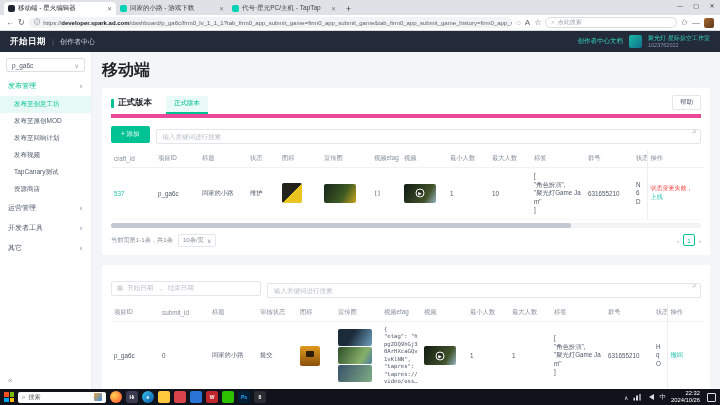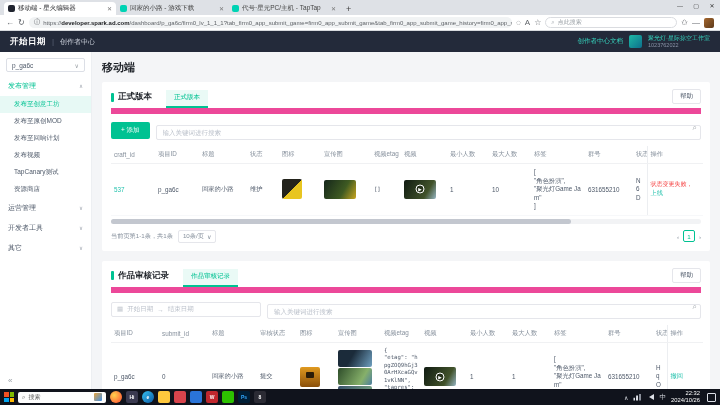--- a/index.html
+++ b/index.html
@@ -54,24 +54,24 @@
   .proj-select .chev { color:#9aa0a6; font-size:6px; }
   .nav-group { display:flex; align-items:center; justify-content:space-between; padding:5px 8px;
     font-size:7px; color:#4e5969; }
   .nav-group.teal { color:#00c292; }
   .nav-group .chev { font-size:5.5px; color:#a0a6b0; }
   .nav-item { padding:4px 6px 4px 14px; font-size:6.5px; color:#4e5969; white-space:nowrap; overflow:hidden; }
   .nav-item.active { background:#e7f9f5; color:#00c292; }
   .collapse-btn { position:absolute; bottom:4px; left:8px; font-size:8px; color:#9aa0a6; }
 
   main { flex:1; overflow:hidden; padding:6px 10px 0; }
-  .pagetitle { font-size:11px; font-weight:bold; color:#1f2329; margin:2px 0 7px; }
+  .pagetitle { font-size:16px; font-weight:bold; color:#1f2329; margin:2px 0 7px; }
   .card { background:#fff; border-radius:2px; padding:7px 9px 6px; margin-bottom:10px; }
 
-  .sec-head { display:flex; align-items:flex-end; border-bottom:6px solid #ec4899; padding-bottom:0; }
+  .sec-head { display:flex; align-items:flex-end; border-bottom:4px solid #ec4899; padding-bottom:0; }
   .sec-title { display:flex; align-items:center; gap:4px; font-size:8.5px; font-weight:bold; color:#1f2329;
     padding-bottom:5px; }
   .sec-bar { width:3px; height:9px; background:#00c292; border-radius:1px; }
   .sec-tab { margin-left:14px; font-size:6.5px; color:#00c292; background:#eafaf6; padding:3px 8px 4px;
     border-bottom:2px solid #00c292; }
   .help-btn { margin-left:auto; margin-bottom:4px; font-size:6.5px; color:#4e5969; border:1px solid #e5e6eb;
     border-radius:2px; padding:2px 7px; background:#fff; }
 
   .tools { display:flex; align-items:center; gap:6px; margin:7px 0 6px; }
   .add-btn { background:#00c292; color:#fff; font-size:6.5px; border:none; border-radius:2px; padding:4px 10px; }
@@ -340,28 +340,20 @@
           </span>
           <span class="pager-right">
             <span>‹</span>
             <span class="pnum">1</span>
             <span>›</span>
           </span>
         </div>
       </section>
 
       <section class="card">
-        <div class="sec-head">
-          <span class="sec-title">
-            <span class="sec-bar"></span>
-            <span>作品审核记录</span>
-          </span>
-          <span class="sec-tab">作品审核记录</span>
-          <button class="help-btn">帮助</button>
-        </div>
         <div class="tools">
           <div class="date-range">
             <span class="cal">▦</span>
             <span>开始日期</span>
             <span>→</span>
             <span>结束日期</span>
           </div>
           <div class="search-wrap">
             <input class="search-input" placeholder="输入关键词进行搜索" style="">
             <span class="mag">⌕</span>

